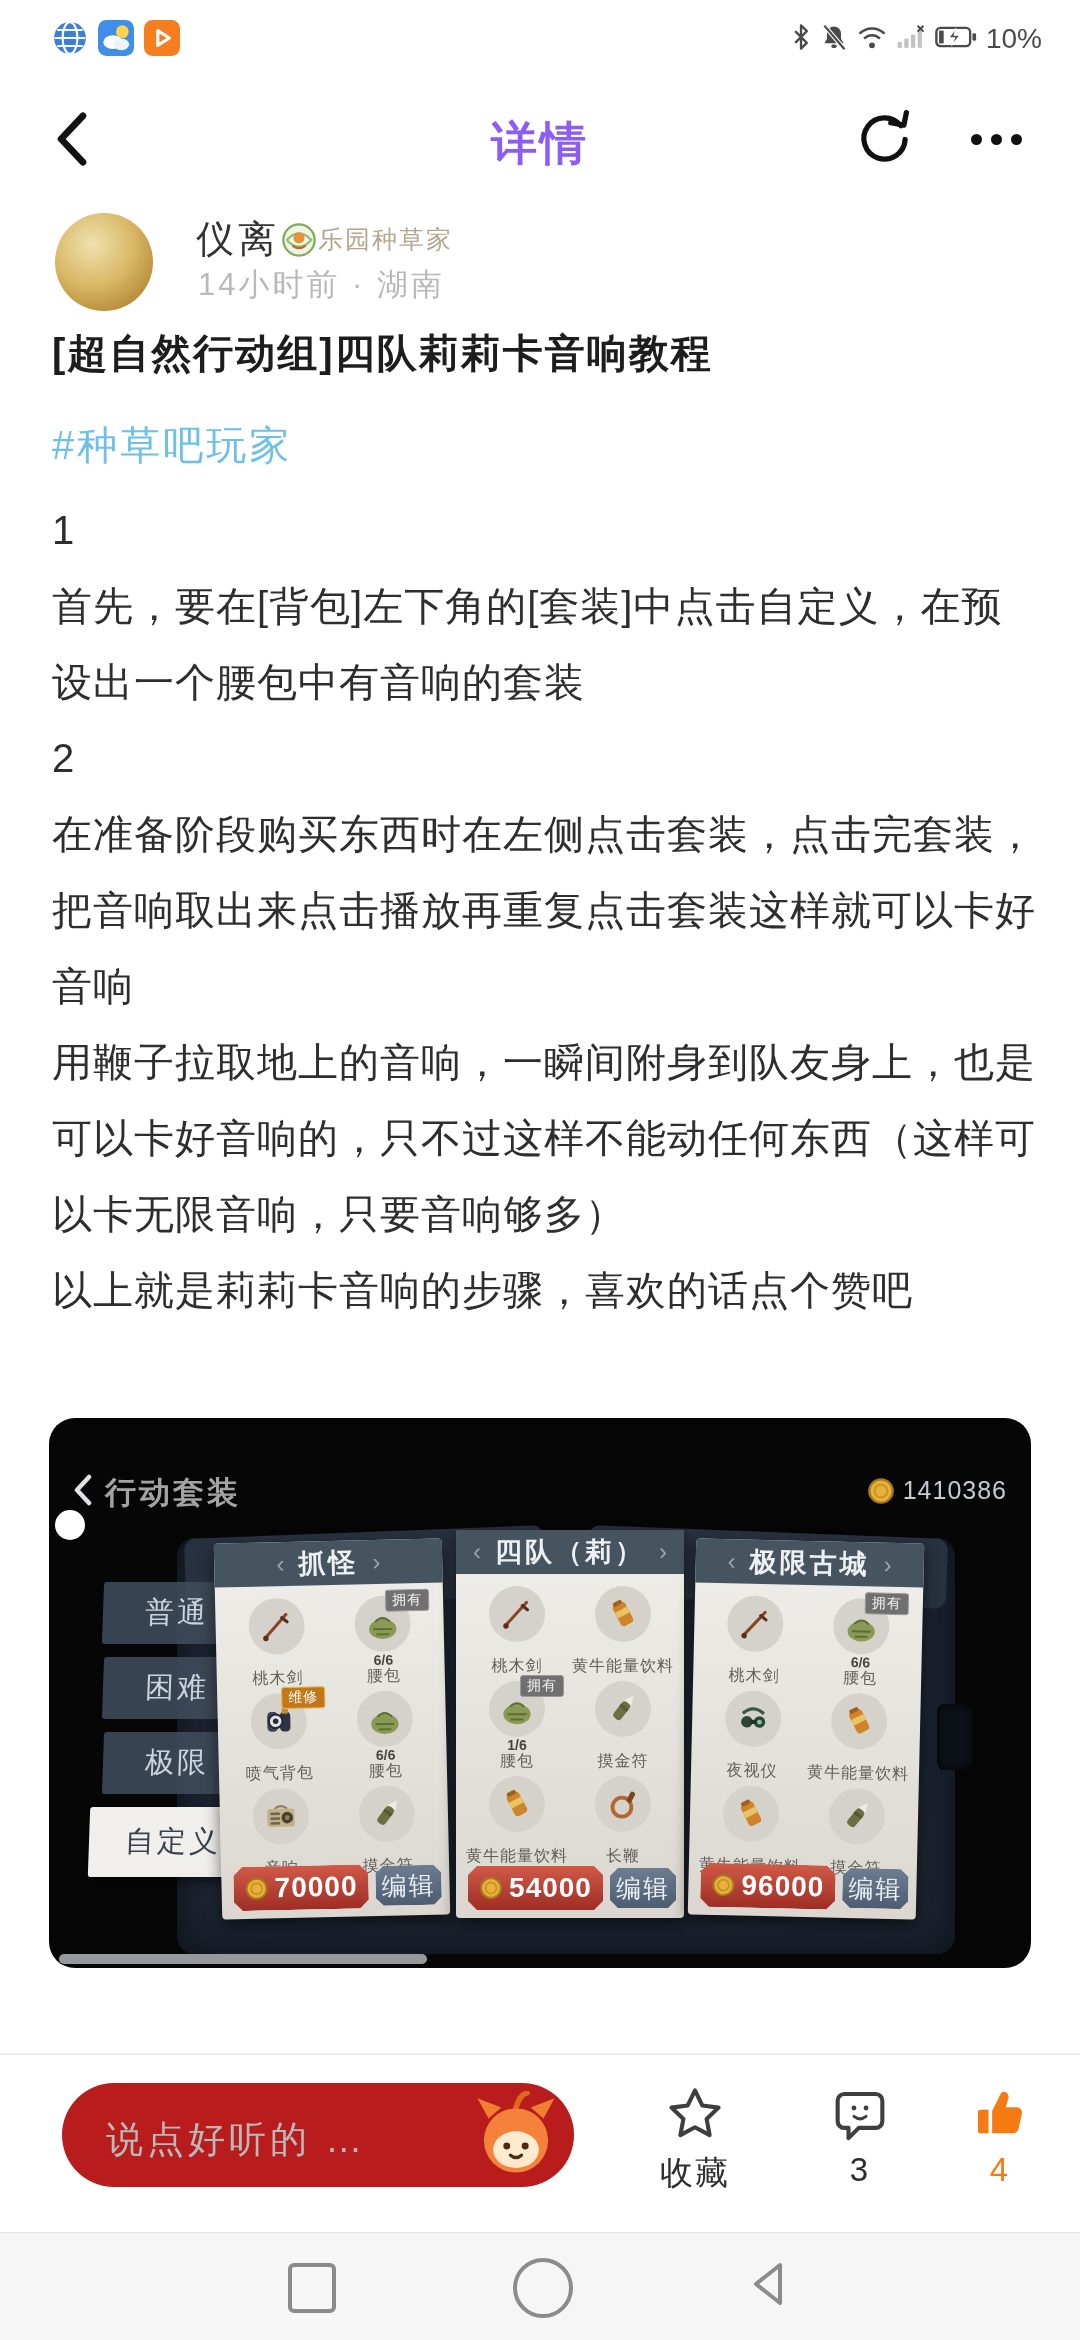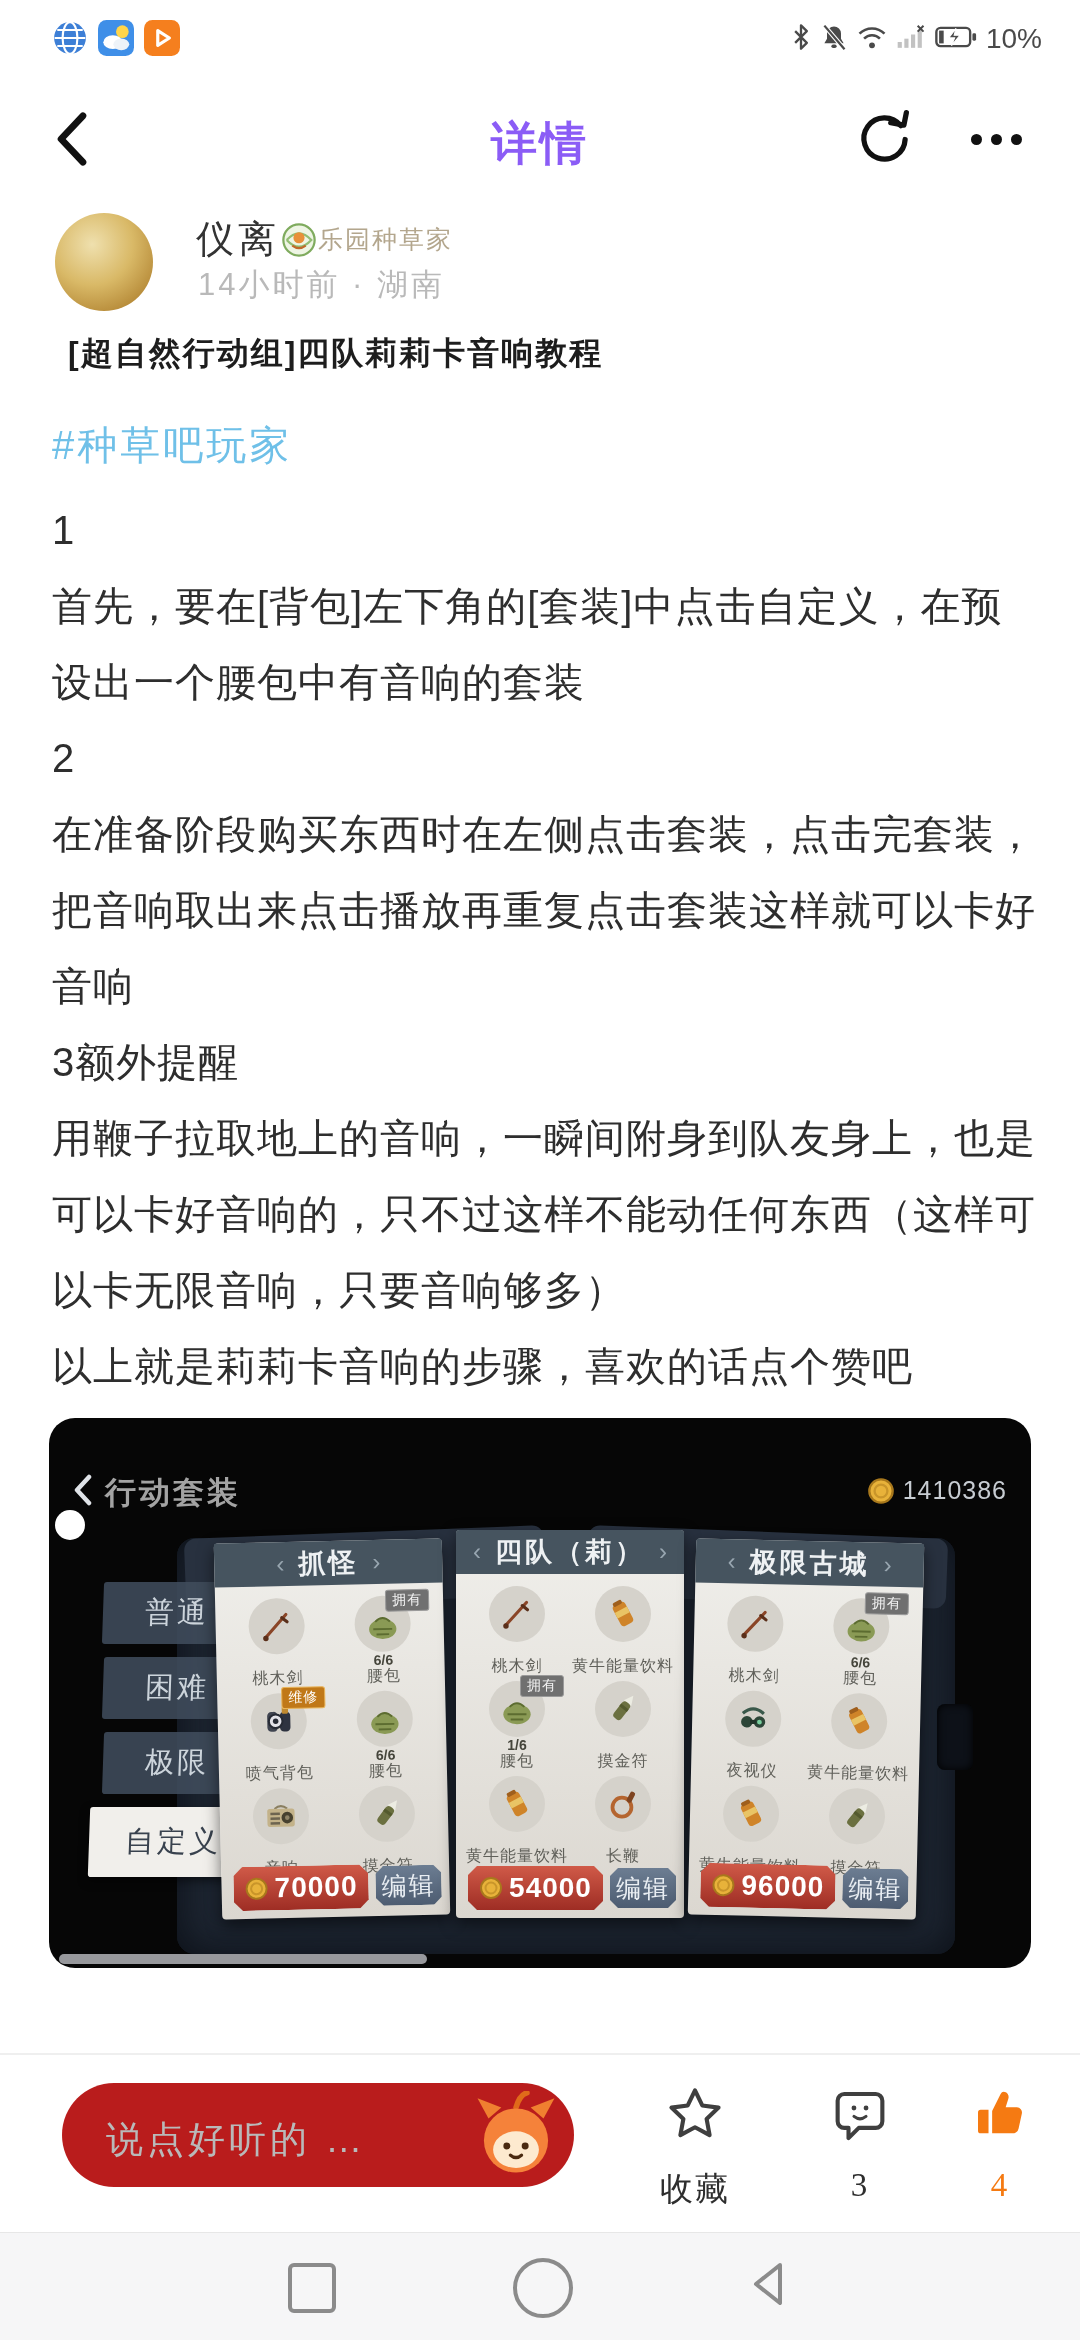--- a/index.html
+++ b/index.html
@@ -25,21 +25,21 @@
   .author{position:absolute;top:208px;left:0;width:100%;}
   .avatar{position:absolute;left:55px;top:5px;width:98px;height:98px;border-radius:50%;
     background:radial-gradient(circle at 38% 32%,#efe0ae,#d9b967 45%,#b68a38 80%,#9a networking);
     background:radial-gradient(circle at 38% 32%,#efe0ae,#d9b967 45%,#b68a38 80%,#9a7430);}
   .author-name-row{position:absolute;left:196px;top:6px;display:flex;align-items:center;gap:0;}
   .author-name{font-size:38px;color:#333;letter-spacing:4px;}
   .author-badge-icon{width:38px;height:38px;}
   .author-badge{font-size:25px;color:#b3a68d;letter-spacing:2px;}
   .author-meta{position:absolute;left:198px;top:56px;font-size:31px;color:#b9b9b9;letter-spacing:3px;}
   
-  .post-title{position:absolute;left:68px;top:322px;width:985px;font-size:32px;font-weight:bold;
+  .post-title{position:absolute;left:52px;top:322px;width:985px;font-size:40px;font-weight:bold;
     color:#1d1d1d;letter-spacing:2px;line-height:62px;}
   .hashtag{position:absolute;left:52px;top:418px;font-size:40px;color:#6fc0e8;letter-spacing:3px;cursor:pointer;}
   .post-body{position:absolute;left:52px;top:492px;width:985px;}
   .post-body p{margin:0;font-size:40px;line-height:76px;letter-spacing:1px;color:#2e2e2e;}
   
   .media{position:absolute;left:49px;top:1418px;width:982px;height:550px;background:#060606;
     border-radius:26px;overflow:hidden;cursor:pointer;}
   .g-header{position:absolute;left:0;top:52px;width:100%;height:40px;}
   .g-back{position:absolute;left:22px;top:4px;width:24px;height:32px;}
   .g-title{position:absolute;left:56px;top:2px;font-size:31px;color:#a3a3a3;letter-spacing:3px;font-weight:bold;}
@@ -92,21 +92,21 @@
     font-size:25px;letter-spacing:2px;cursor:pointer;
     clip-path:polygon(8px 0,calc(100% - 8px) 0,100% 8px,100% calc(100% - 8px),calc(100% - 8px) 100%,8px 100%,0 calc(100% - 8px),0 8px);}
   
   .footer{position:absolute;left:0;top:2053px;width:100%;height:179px;background:#fff;border-top:2px solid #efefef;}
   .comment-pill{position:absolute;left:62px;top:28px;width:512px;height:104px;border-radius:52px;
     background:#b91c1c;cursor:text;}
   .pill-ph{position:absolute;left:44px;top:32px;font-size:37px;color:#b9b9b9;letter-spacing:4px;}
   .mascot{position:absolute;right:14px;top:8px;width:88px;height:88px;}
   .act{position:absolute;top:30px;width:110px;text-align:center;cursor:pointer;}
   .act svg{width:58px;height:58px;}
-  .act .lbl{margin-top:20px;font-size:33px;color:#2e2e2e;letter-spacing:2px;font-family:Liberation Serif, serif;}
+  .act .lbl{margin-top:4px;font-size:33px;color:#2e2e2e;letter-spacing:2px;}
   .act-fav{left:640px;}
   .act-cmt{left:805px;}
   .act-like{left:945px;}
   .act-like .lbl{color:#f57a12;}
   
   .andnav{position:absolute;left:0;top:2232px;width:100%;height:108px;background:#f6f6f7;border-top:1px solid #e7e7e7;}
   .an-square{position:absolute;left:288px;top:30px;width:40px;height:42px;border:4px solid #8b8b8b;border-radius:6px;cursor:pointer;}
   .an-circle{position:absolute;left:513px;top:25px;width:52px;height:52px;border:4px solid #8b8b8b;border-radius:50%;cursor:pointer;}
   .an-tri{position:absolute;left:746px;top:27px;width:48px;height:48px;cursor:pointer;}
 </style>
@@ -218,21 +218,20 @@
     <div class="author-meta">14小时前 · 湖南</div>
   </div>
 
   <h1 class="post-title" style="margin:0;">[超自然行动组]四队莉莉卡音响教程</h1>
   <div class="hashtag">#种草吧玩家</div>
   <div class="post-body" id="post-body">
       <p>1</p>
       <p>首先，要在[背包]左下角的[套装]中点击自定义，在预设出一个腰包中有音响的套装</p>
       <p>2</p>
       <p>在准备阶段购买东西时在左侧点击套装，点击完套装，把音响取出来点击播放再重复点击套装这样就可以卡好音响</p>
-      <p>3额外提醒</p>
       <p>用鞭子拉取地上的音响，一瞬间附身到队友身上，也是可以卡好音响的，只不过这样不能动任何东西（这样可以卡无限音响，只要音响够多）</p>
       <p>以上就是莉莉卡音响的步骤，喜欢的话点个赞吧</p>
     </div>
 
   <div class="media">
     <div class="bag"></div>
     <div class="clasp"></div>
 
     <div class="g-header">
       <span class="g-back">

